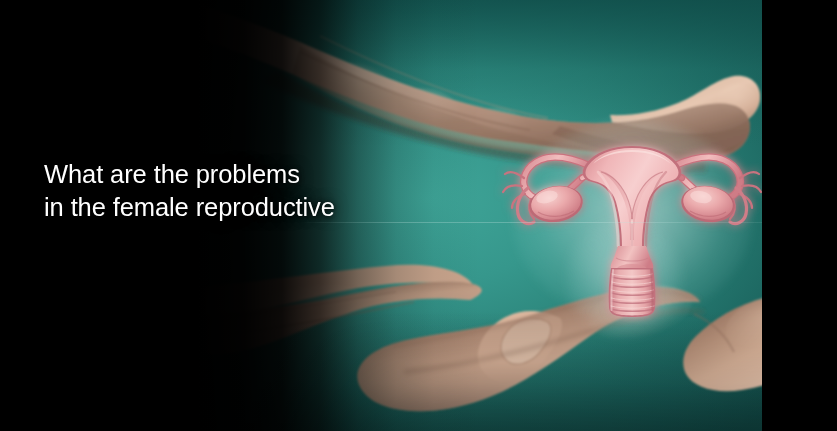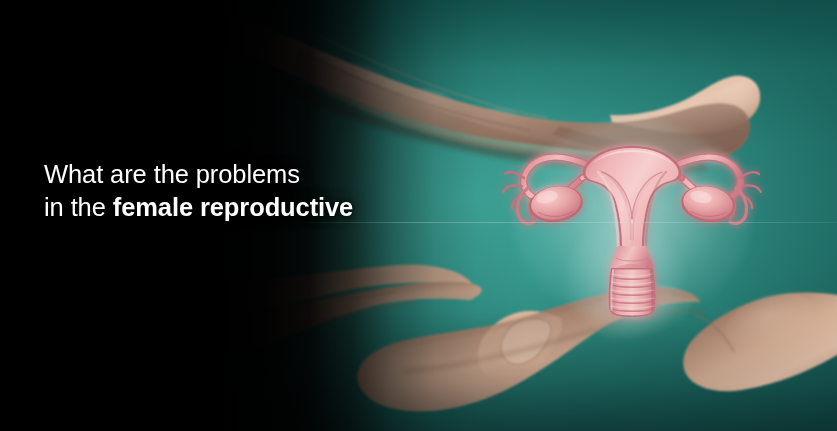--- a/index.html
+++ b/index.html
@@ -7,21 +7,21 @@
     margin: 0;
     padding: 0;
     background: #000;
   }
   body {
     font-family: "Liberation Sans", sans-serif;
   }
 
   #banner {
     position: relative;
-    width: 837px;
+    width: 762px;
     height: 431px;
     overflow: hidden;
     background: #ec4899;
   }
 
   
   .bg-teal {
     position: absolute;
     inset: 0;
     background:
@@ -137,21 +137,21 @@
     top: 158px;
     width: 440px;
     color: #ffffff;
     font-size: 25.5px;
     line-height: 33px;
     letter-spacing: -0.1px;
     text-shadow: 0 1px 5px rgba(0,0,0,0.9), 0 0 14px rgba(0,0,0,0.75);
     -webkit-font-smoothing: antialiased;
   }
   .headline .line { display: block; white-space: nowrap; }
-  .headline b { font-weight: 700; }
+  .headline b { font-weight: 400; }
   .headline .reg { font-weight: 400; }
 </style>
 </head>
 <body>
 
 <div id="banner">
 
   <div class="bg-teal"></div>
   <div class="bg-teal-top"></div>
 

